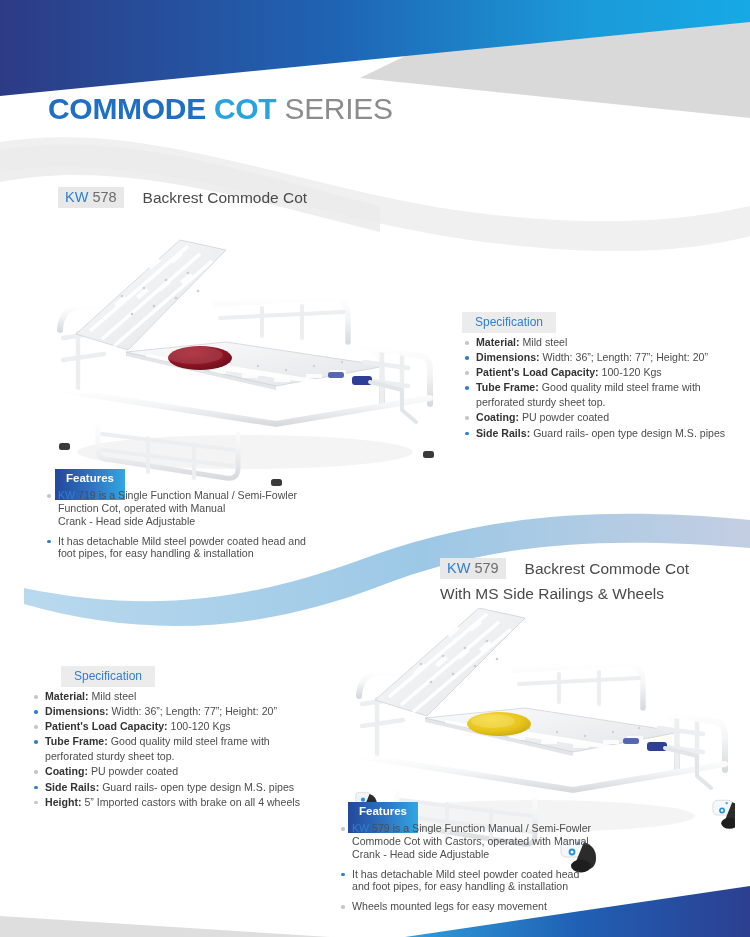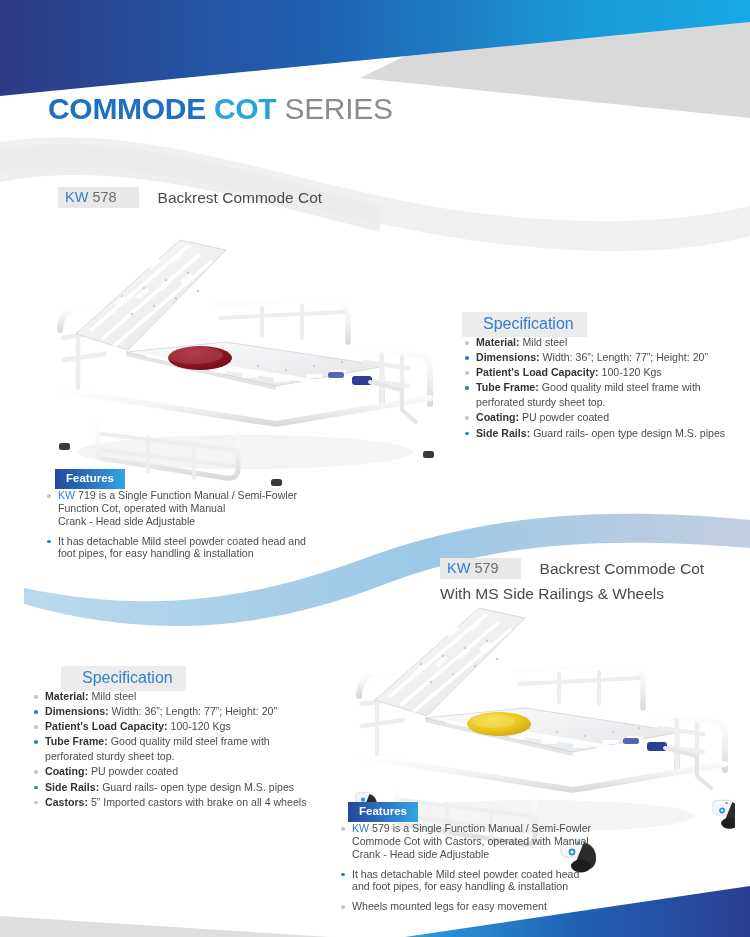--- a/index.html
+++ b/index.html
@@ -23,21 +23,21 @@
   }
   .t-commode { color:#1f6fc4; }
   .t-cot { color:#29a3e0; }
   .t-series { color:#8c8c8c; font-weight:normal; }
 
   
   .prod-head { position:absolute; white-space:nowrap; }
   .code-chip {
     display:inline-block;
     background:#e8e8e8;
-    padding:2px 22px 3px 7px;
+    padding:2px 7px 3px 7px;
     font-size:14.5px;
     vertical-align:middle;
   }
   .code-kw { color:#2f7fd0; }
   .code-num { color:#6d6d6d; }
   .prod-name {
     display:inline-block;
     color:#4a4a4a;
     font-size:15.5px;
     vertical-align:middle;
@@ -52,31 +52,31 @@
   #head-578 { left:58px; top:187px; }
   #head-578 .prod-sub { margin-top:4px; margin-left:80px; }
   #head-579 { left:440px; top:558px; }
   #head-579 .prod-sub { margin-top:6px; }
 
   
   .spec-chip {
     position:absolute;
     background:#ececec;
     color:#2f7fd0;
-    font-size:16px;
-    padding:3px 13px 4px 21px;
+    font-size:12px;
+    padding:3px 13px 4px 13px;
     white-space:nowrap;
   }
   .feat-chip {
     position:absolute;
     background:linear-gradient(to right,#23489c 0%,#2f76c4 55%,#31a6e2 100%);
     color:#ffffff;
     font-size:11.5px;
     font-weight:bold;
-    padding:3px 11px 5px 11px;
+    padding:3px 11px 16px 11px;
     white-space:nowrap;
   }
 
   
   .blist { position:absolute; }
   .blist .row {
     position:relative;
     padding-left:12px;
     font-size:10.6px;
     line-height:13.6px;
@@ -512,21 +512,21 @@
 
   <div class="spec-chip" id="chip-spec-579">Specification</div>
   <div class="blist" id="spec-579">
     <div class="row gray"><span class="lbl">Material:</span> <span>Mild steel</span></div>
     <div class="row"><span class="lbl">Dimensions:</span> <span>Width: 36”; Length: 77”; Height: 20”</span></div>
     <div class="row gray"><span class="lbl">Patient's Load Capacity:</span> <span>100-120 Kgs</span></div>
     <div class="row"><span class="lbl">Tube Frame:</span> <span>Good quality mild steel frame with</span></div>
     <div class="cont">perforated sturdy sheet top.</div>
     <div class="row gray"><span class="lbl">Coating:</span> <span>PU powder coated</span></div>
     <div class="row"><span class="lbl">Side Rails:</span> <span>Guard rails- open type design M.S. pipes</span></div>
-    <div class="row gray"><span class="lbl">Castors:</span> <span>5” Imported castors with brake on all 4 wheels</span></div>
+    <div class="row gray"><span class="lbl">Height:</span> <span>5” Imported castors with brake on all 4 wheels</span></div>
   </div>
 
   <div class="feat-chip" id="chip-feat-579">Features</div>
   <div class="blist feat" id="feat-579">
     <div class="row gray"><span class="kw">KW</span><span> 579 is a Single Function Manual / Semi-Fowler</span></div>
     <div class="cont" style="white-space:pre-line;">Commode Cot with Castors, operated with Manual
 Crank - Head side Adjustable</div>
     <div class="row"><span>It has detachable Mild steel powder coated head</span></div>
     <div class="cont">and foot pipes, for easy handling &amp; installation</div>
     <div class="row gray"><span>Wheels mounted legs for easy movement</span></div>

